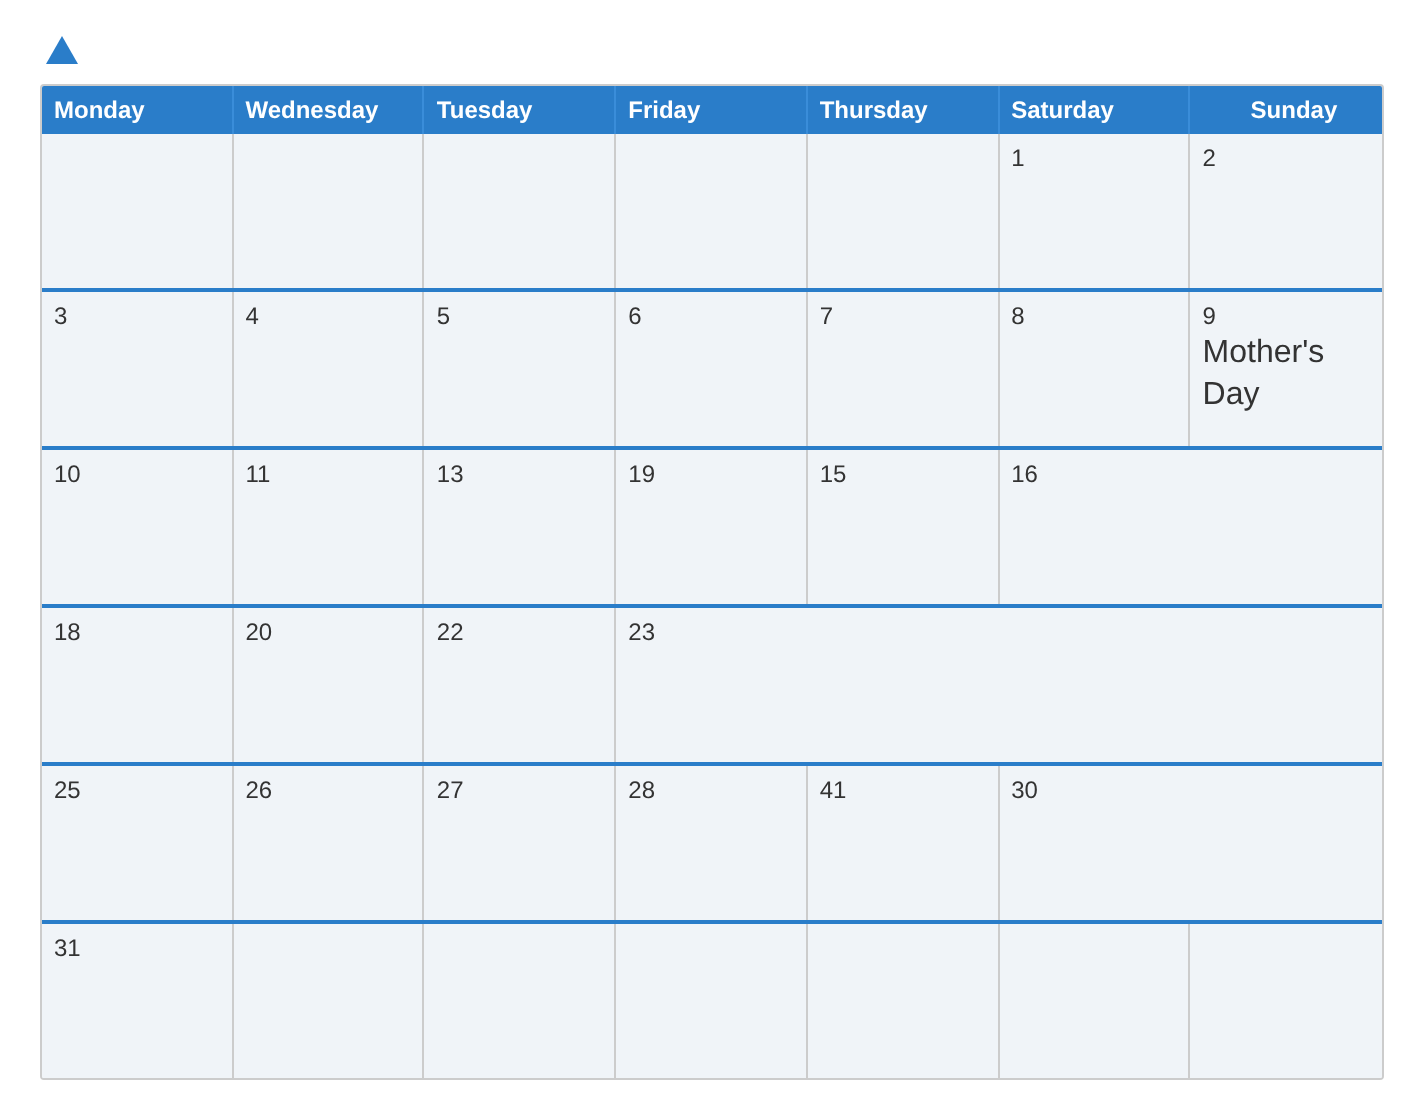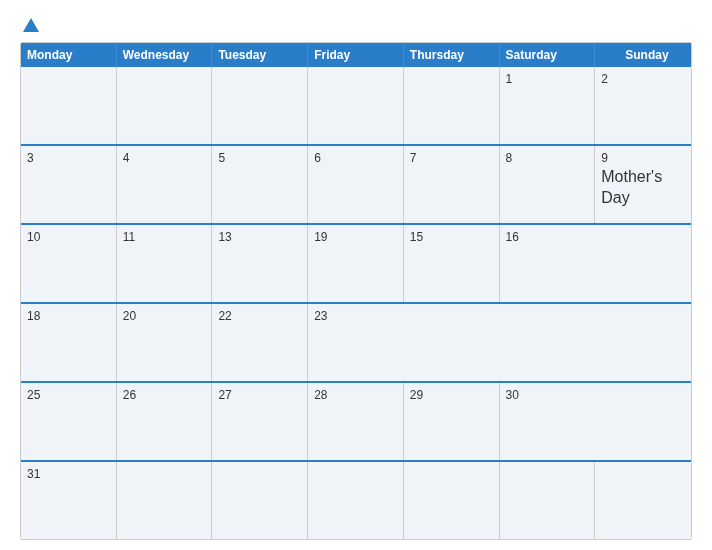--- a/index.html
+++ b/index.html
@@ -256,21 +256,21 @@
           <div class="day-cell">
             <span class="day-number">26</span>
           </div>
           <div class="day-cell">
             <span class="day-number">27</span>
           </div>
           <div class="day-cell">
             <span class="day-number">28</span>
           </div>
           <div class="day-cell">
-            <span class="day-number">29</span>
+            <span class="day-number">41</span>
           </div>
           <div class="day-cell">
             <span class="day-number">30</span>
           </div>
         </div>
         <div class="week-row">
           <div class="day-cell">
             <span class="day-number">31</span>
           </div>
           <div class="day-cell empty"></div>

